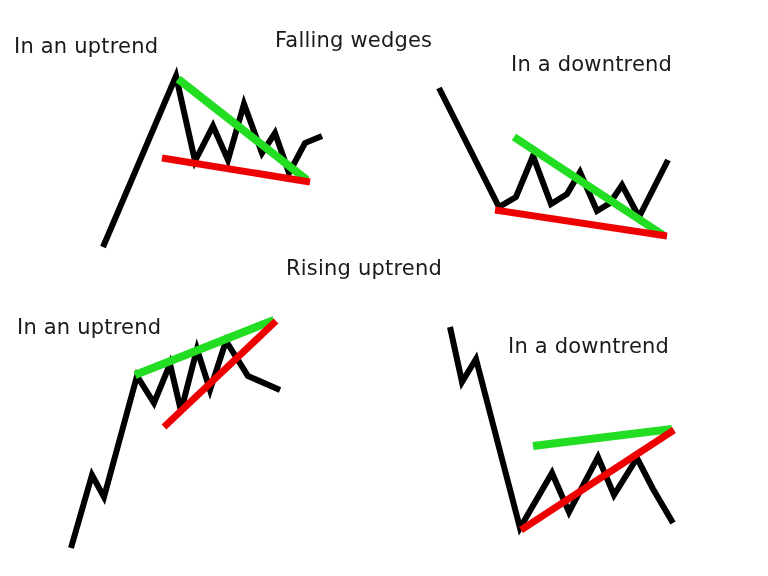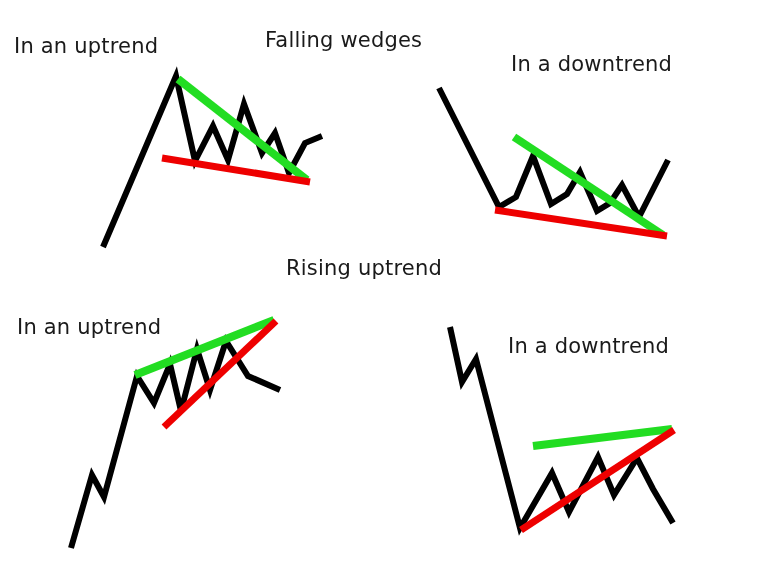--- a/index.html
+++ b/index.html
@@ -79,21 +79,21 @@
     </g>
     <g id="panel-3">
       <polyline class="price-line" points="450,327 462,382 476,359 520,528 552,473 569,512 598,457 614,495 637,458 653,489 673,523" stroke="#000000"></polyline>
       <line class="trend-upper" stroke-width="8" x1="533" y1="446" x2="672" y2="429" stroke="#22dd22"></line>
       <line class="trend-lower" stroke-width="7" x1="521" y1="530" x2="674" y2="430" stroke="#ee0000"></line>
     </g>
   </svg>
 
   <div class="label" style="left: 14px; top: 36px; color: rgb(26, 26, 26);">In an uptrend</div>
 
-  <div class="section-title" style="left: 265px; top: 30px; color: rgb(26, 26, 26);">Falling wedges</div>
+  <div class="section-title" style="left: 275px; top: 30px; color: rgb(26, 26, 26);">Falling wedges</div>
 
   <div class="label" style="left: 511px; top: 54px; color: rgb(26, 26, 26);">In a downtrend</div>
 
   <div class="section-title" style="left: 286px; top: 258px; color: rgb(26, 26, 26);">Rising uptrend</div>
 
   <div class="label" style="left: 17px; top: 317px; color: rgb(26, 26, 26);">In an uptrend</div>
 
   <div class="label" style="left: 508px; top: 336px; color: rgb(26, 26, 26);">In a downtrend</div>
 
 </div>

